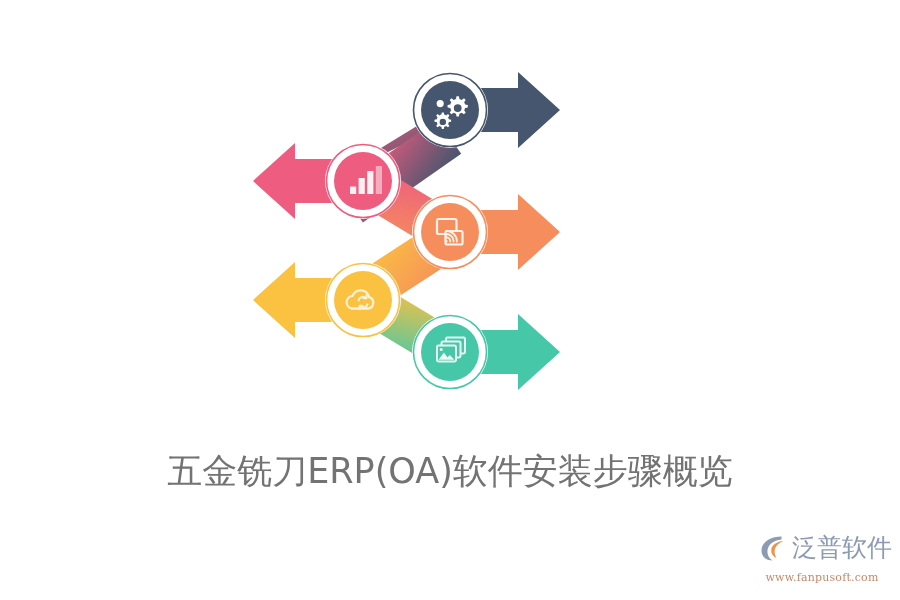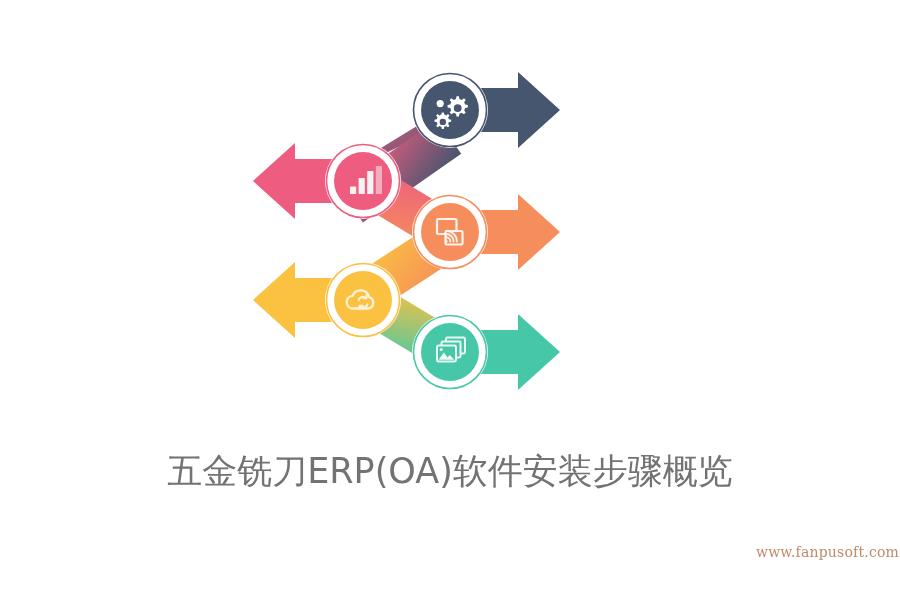--- a/index.html
+++ b/index.html
@@ -75,27 +75,27 @@
   #watermark .logo-text {
     font-family: "DejaVu Sans", sans-serif;
     font-size: 25px;
     line-height: 30px;
     color: #8c9ab4;
     letter-spacing: 0px;
     white-space: nowrap;
   }
   #watermark .logo-url {
     font-family: "DejaVu Serif", serif;
-    font-size: 14px;
+    font-size: 11px;
     line-height: 18px;
     color: #c08a6a;
     text-align: center;
     letter-spacing: 0.2px;
     white-space: nowrap;
-    margin-top: 13px;
+    margin-top: 3px;
   }
 </style>
 </head>
 <body>
 
 <div id="page">
 
   <div id="infographic">
     <svg width="900" height="410" viewBox="0 0 900 410" xmlns="http://www.w3.org/2000/svg">
       <defs>
@@ -208,16 +208,25 @@
         </g>
       </g>
     </svg>
   </div>
 
   <div id="title-block">
     <span class="tline">五金铣刀ERP(OA)软件安装步骤概览</span>
   </div>
 
   <div id="watermark">
+    <div class="logo-row">
+      <span class="logo-mark">
+        <svg width="34" height="34" viewBox="0 0 34 34" xmlns="http://www.w3.org/2000/svg">
+          <path d="M25.5 5.5 C14 5.5 5.5 11.5 5.5 19.5 C5.5 25.5 10 29.5 16.5 29.5 C13.2 27.4 11.4 24.4 11.4 20.8 C11.4 14.2 17.3 9.2 25.5 8.6 Z" fill="#8c9ab4"></path>
+          <path d="M27.5 10 C20 10.6 15.2 14.4 15.2 19.6 C15.2 23 17.2 25.8 20.6 27.2 C19.2 25 18.6 23 18.6 20.8 C18.6 16.2 21.8 12.2 27.5 10 Z" fill="#e8954e"></path>
+        </svg>
+      </span>
+      <span class="logo-text">泛普软件</span>
+    </div>
     <div class="logo-url">www.fanpusoft.com</div>
   </div>
 
 </div>
 
 </body></html>

